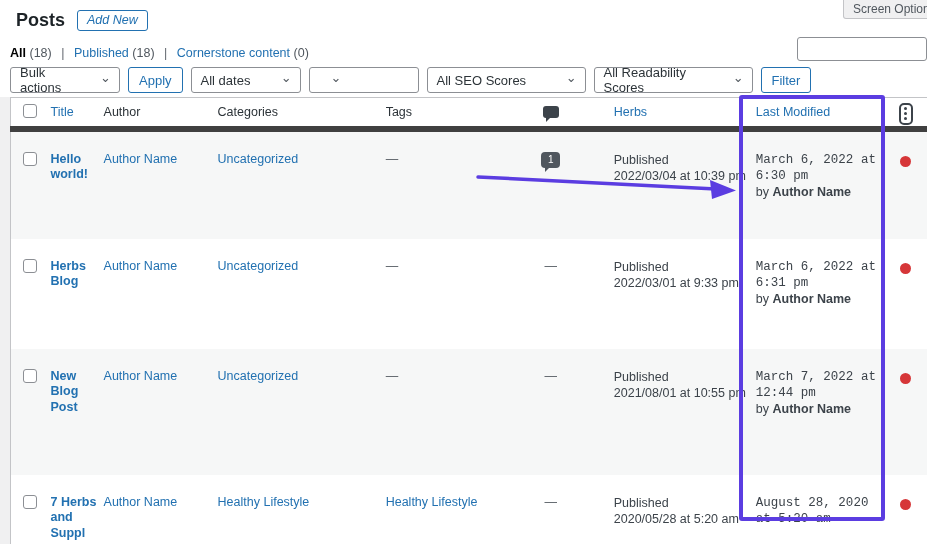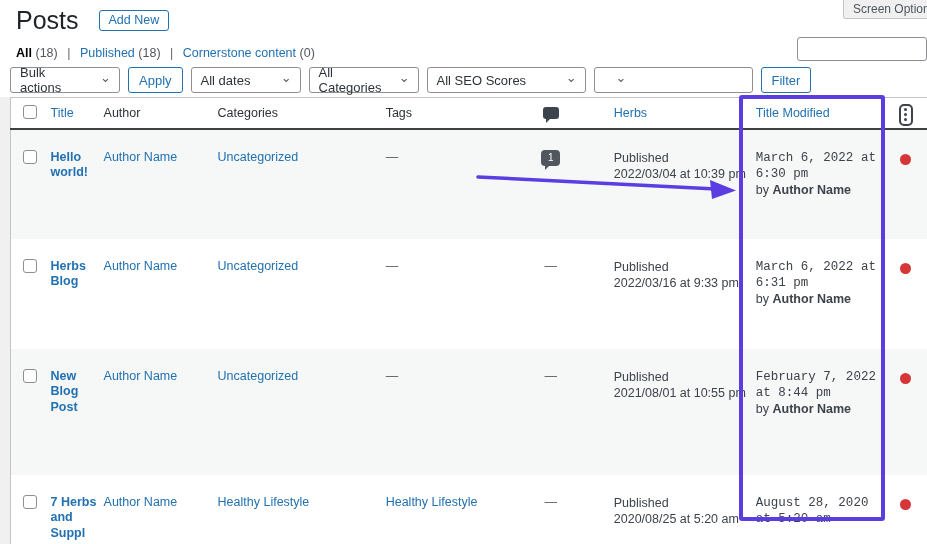--- a/index.html
+++ b/index.html
@@ -11,26 +11,26 @@
   a { text-decoration:none; }
 
   
   .screen-options-tab{
     position:absolute; left:843px; top:0; width:110px; height:19px;
     background:#f0f0f1; border:1px solid #c3c4c7; border-top:none;
     border-radius:0 0 3px 3px; color:#50575e; font-size:12px;
     display:flex; align-items:center; padding:0 9px; white-space:nowrap;
   }
   .page-title-row{ position:absolute; left:16px; top:7px; display:flex; align-items:center; }
-  .page-title{ font-size:25px; font-weight:400; color:#1d2327; line-height:27px; }
+  .page-title{ font-size:18px; font-weight:700; color:#1d2327; line-height:27px; }
   .add-new-btn{
-    margin-left:20px; border:1px solid #2271b1; color:#2271b1; background:#fff;
-    border-radius:3px; font-size:12.5px; padding:3px 9px; cursor:pointer; line-height:1.1;
-  }
-  .subsubsub{ position:absolute; left:16px; top:46px; font-size:12.5px; color:#646970; white-space:nowrap; }
+    margin-left:12px; border:1px solid #2271b1; color:#2271b1; background:#fff;
+    border-radius:3px; font-size:12.5px; padding:3px 9px; cursor:pointer; line-height:1.1;font-style:italic;
+  }
+  .subsubsub{ position:absolute; left:10px; top:46px; font-size:12.5px; color:#646970; white-space:nowrap; }
   .subsubsub .current{ color:#000; font-weight:700; }
   .subsubsub a{ color:#2271b1; }
   .subsubsub .count{ color:#50575e; font-weight:400; }
   .subsubsub .sep{ margin:0 6px; color:#646970; }
 
   .search-box{
     position:absolute; left:797px; top:37px; width:130px; height:24px;
     border:1px solid #8c8f94; border-radius:3px; background:#fff; font-size:13px; padding:0 6px;
   }
 
@@ -55,21 +55,21 @@
     position:absolute; left:10px; top:97px; width:917px;
     border-collapse:collapse; table-layout:fixed; background:#fff;
     border-top:1px solid #c3c4c7; border-left:1px solid #c3c4c7;
     font-size:12.5px;
   }
   col.c-cb{width:35px;} col.c-title{width:58px;} col.c-author{width:114px;}
   col.c-cats{width:168px;} col.c-tags{width:120px;} col.c-comm{width:90px;}
   col.c-date{width:146px;} col.c-mod{width:143px;} col.c-seo{width:42px;}
   thead th{
     height:31px; text-align:left; font-weight:400; color:#2c3338;
-    border-bottom:2px solid #404040; vertical-align:middle; padding:0;
+    border-bottom:6px solid #404040; vertical-align:middle; padding:0;
   }
   thead th a{ color:#2271b1; }
   tbody td{ vertical-align:top; padding-top:20px; }
   tr.striped{ background:#f6f7f7; }
   td.cb,th.cb{ padding-left:12px; }
   td.title-cell,th.title-cell{ padding-left:5px; }
   td.date-cell,th.date-cell{ padding-left:18px; }
   td.mod-cell,th.mod-cell{ padding-left:14px; padding-right:8px; }
   th.comm-cell,td.comm-cell{ text-align:center; }
   th.seo-cell,td.seo-cell{ text-align:center; }
@@ -150,28 +150,28 @@
   <div class="select w-bulk">
     <span>Bulk actions</span>
     <span class="chev">⌄</span>
   </div>
   <button class="btn">Apply</button>
   <div class="select w-dates">
     <span>All dates</span>
     <span class="chev">⌄</span>
   </div>
   <div class="select w-cats">
-    <span>All Categories</span>
     <span class="chev">⌄</span>
   </div>
   <div class="select w-seo">
     <span>All SEO Scores</span>
     <span class="chev">⌄</span>
   </div>
   <div class="select w-read">
+    <span>All Readability Scores</span>
     <span class="chev">⌄</span>
   </div>
   <button class="btn">Filter</button>
 </div>
 
 <div class="left-gutter"></div>
 
 <table class="posts">
   <colgroup>
     <col class="c-cb">
@@ -186,21 +186,21 @@
   </colgroup>
   <thead>
     <tr>
       <th class="cb"><input type="checkbox" class="checkbox" style=""></th>
       <th class="title-cell"><a href="#">Title</a></th>
       <th>Author</th>
       <th>Categories</th>
       <th>Tags</th>
       <th class="comm-cell"><span class="comm-header-icon"></span></th>
       <th class="date-cell"><a href="#">Herbs</a></th>
-      <th class="mod-cell"><a href="#">Title Modified</a></th>
+      <th class="mod-cell"><a href="#">Last Modified</a></th>
       <th class="seo-cell"><span class="seo-col-icon">
             <i></i>
             <i></i>
             <i></i>
           </span></th>
     </tr>
   </thead>
   <tbody>
     <tr class="striped row-h1">
       <td class="cb"><input type="checkbox" class="checkbox" style=""></td>
@@ -221,55 +221,55 @@
     </tr>
     <tr class="row-h2">
       <td class="cb"><input type="checkbox" class="checkbox" style=""></td>
       <td class="title-cell"><a href="#" class="row-title">Herbs Blog</a></td>
       <td><a href="#" class="cell-link">Author Name</a></td>
       <td><a href="#" class="cell-link">Uncategorized</a></td>
       <td><span class="dash">—</span></td>
       <td class="comm-cell"><span class="dash">—</span></td>
       <td class="date-cell">
         <div class="date-line">Published</div>
-        <div class="date-line">2022/03/16 at 9:33 pm</div>
+        <div class="date-line">2022/03/01 at 9:33 pm</div>
       </td>
       <td class="mod-cell">
         <div class="mod-text">March 6, 2022 at 6:31 pm</div>
         <div class="byline"><span>by</span> <b>Author Name</b></div>
       </td>
       <td class="seo-cell"><span class="seo-dot"></span></td>
     </tr>
     <tr class="striped row-h3">
       <td class="cb"><input type="checkbox" class="checkbox" style=""></td>
       <td class="title-cell"><a href="#" class="row-title">New Blog Post</a></td>
       <td><a href="#" class="cell-link">Author Name</a></td>
       <td><a href="#" class="cell-link">Uncategorized</a></td>
       <td><span class="dash">—</span></td>
       <td class="comm-cell"><span class="dash">—</span></td>
       <td class="date-cell">
         <div class="date-line">Published</div>
         <div class="date-line">2021/08/01 at 10:55 pm</div>
       </td>
       <td class="mod-cell">
-        <div class="mod-text">February 7, 2022 at 8:44 pm</div>
+        <div class="mod-text">March 7, 2022 at 12:44 pm</div>
         <div class="byline"><span>by</span> <b>Author Name</b></div>
       </td>
       <td class="seo-cell"><span class="seo-dot"></span></td>
     </tr>
     <tr class="row-h4">
       <td class="cb"><input type="checkbox" class="checkbox" style=""></td>
       <td class="title-cell"><a href="#" class="row-title">7 Herbs and Suppl</a></td>
       <td><a href="#" class="cell-link">Author Name</a></td>
       <td><a href="#" class="cell-link">Healthy Lifestyle</a></td>
       <td><a href="#" class="cell-link">Healthy Lifestyle</a></td>
       <td class="comm-cell"><span class="dash">—</span></td>
       <td class="date-cell">
         <div class="date-line">Published</div>
-        <div class="date-line">2020/08/25 at 5:20 am</div>
+        <div class="date-line">2020/05/28 at 5:20 am</div>
       </td>
       <td class="mod-cell">
         <div class="mod-text">August 28, 2020 at 5:20 am</div>
         <div class="byline"><span></span> <b></b></div>
       </td>
       <td class="seo-cell"><span class="seo-dot"></span></td>
     </tr>
   </tbody>
 </table>
 

